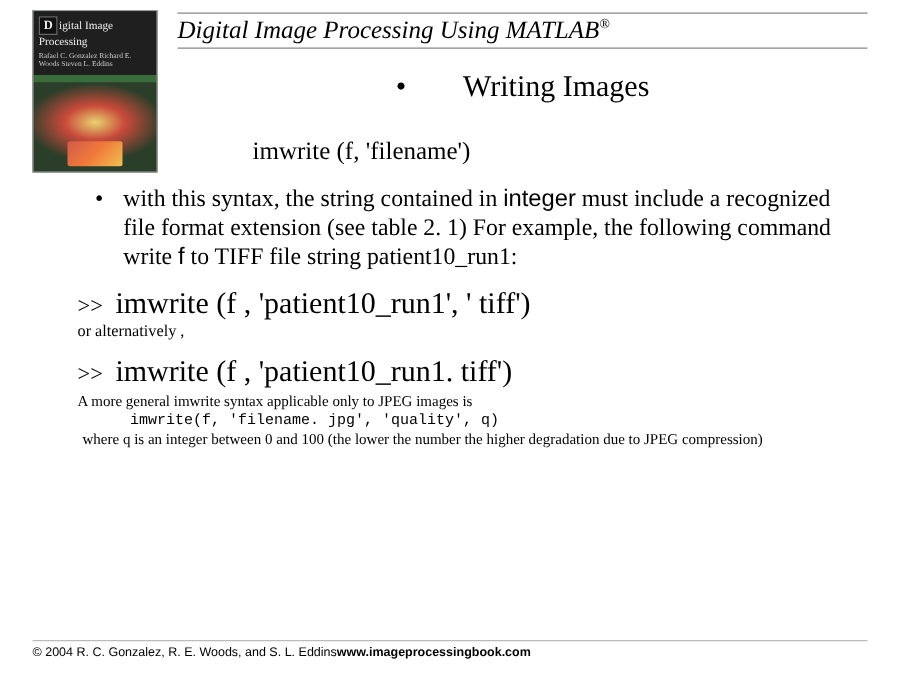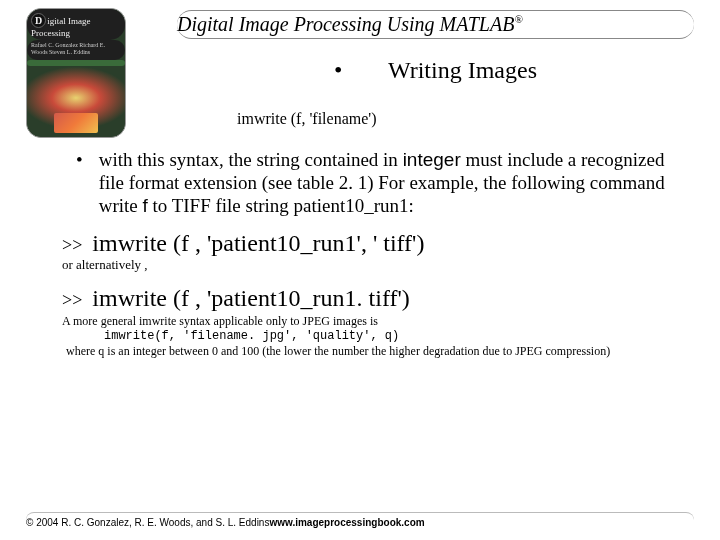--- a/index.html
+++ b/index.html
@@ -1,15 +1,15 @@
 <!DOCTYPE html>
 <html><head>
 <meta charset="utf-8">
 <style>
-  * { margin: 0; padding: 0; box-sizing: border-box; border-radius: 15px; }
+  * { margin: 0; padding: 0; box-sizing: border-box; }
   body {
     width: 720px;
     height: 540px;
     background: #fff;
     font-family: "Times New Roman", Times, serif;
     color: #000;
     position: relative;
     overflow: hidden;
   }
   .slide {
@@ -71,39 +71,38 @@
     left: 50%;
     transform: translateX(-50%);
     width: 44px;
     height: 20px;
     background: linear-gradient(135deg, #d35a4a 0%, #f07a3a 50%, #f0c050 100%);
     border-radius: 2px;
   }
   .header-text {
     flex: 1;
     padding-top: 2px;
-    margin-left: 35px;
   }
   .doc-title {
     font-style: italic;
     font-size: 20px;
     border-top: 1px solid #888;
     border-bottom: 1px solid #888;
     padding: 2px 0;
     text-align: left;
   }
   .doc-title sup { font-size: 11px; vertical-align: super; }
   .section-heading {
     font-size: 24px;
     text-align: center;
     margin-top: 18px;
   }
   .section-heading .bullet { margin-right: 40px; }
   .syntax-line {
-    font-size: 16px;
+    font-size: 20px;
     text-align: left;
     margin-top: 26px;
     padding-left: 60px;
   }
   .body {
     margin-top: 10px;
   }
   .bullet-block {
     display: flex;
     gap: 16px;

